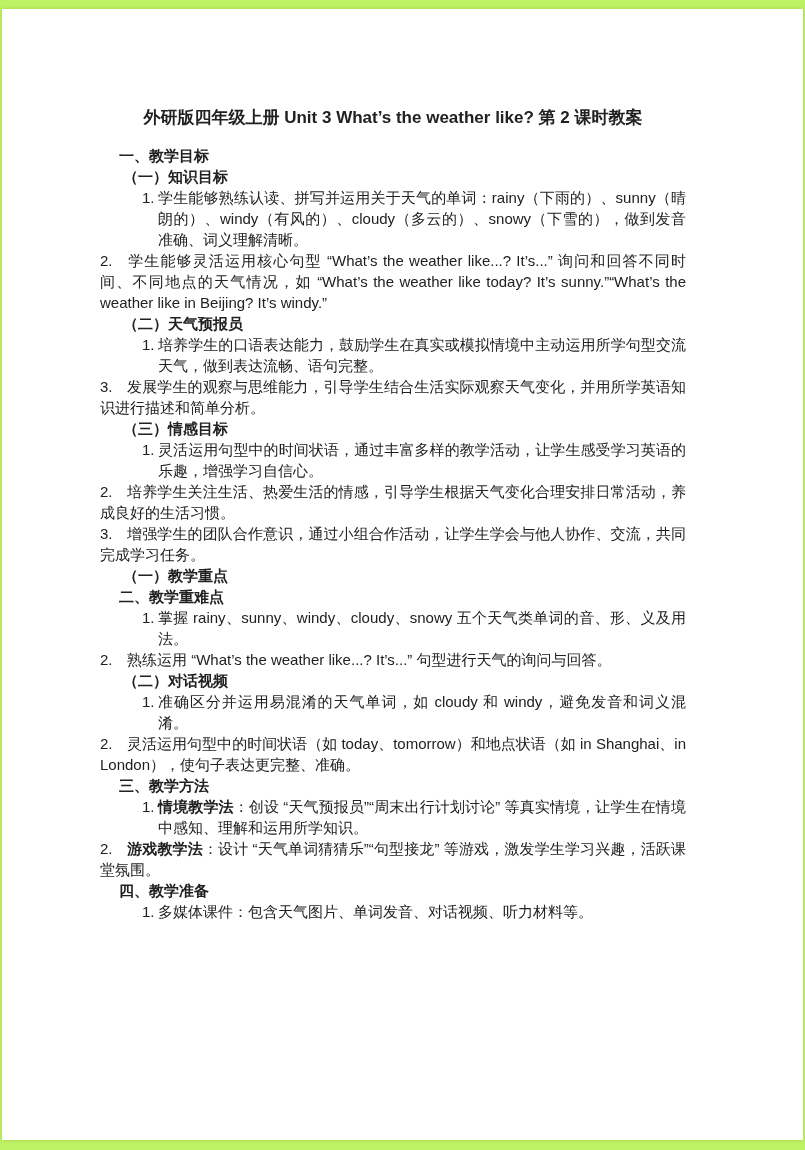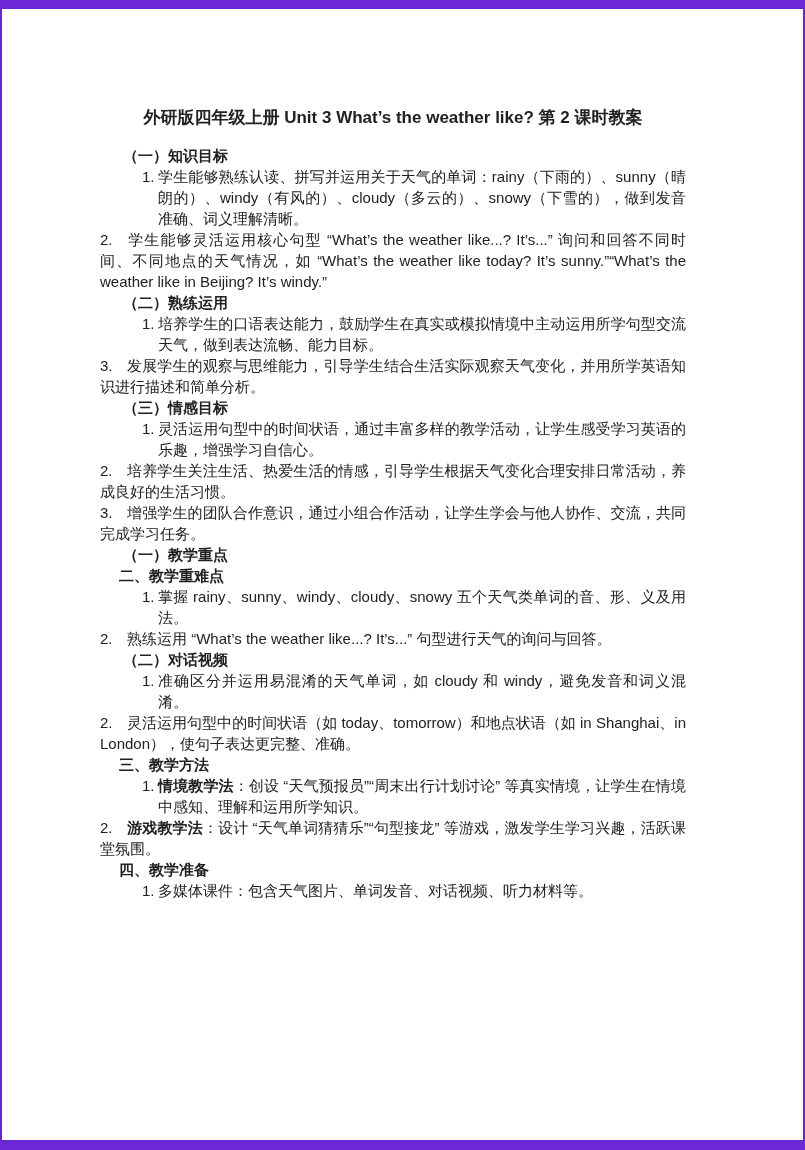--- a/index.html
+++ b/index.html
@@ -8,21 +8,21 @@
     background: #ededed;
     width: 805px;
     height: 1150px;
     overflow: hidden;
     font-family: "Liberation Sans", "DejaVu Sans", sans-serif;
   }
   .viewport {
     position: relative;
     width: 805px;
     height: 1150px;
-    background: #6d28d9;
+    background: #bef264;
   }
   .page {
     position: absolute;
     left: 2px;
     top: 9px;
     width: 801px;
     height: 1131px;
     background: #ffffff;
     box-shadow: 0 0 4px rgba(0,0,0,0.14);
     box-sizing: border-box;
@@ -73,30 +73,31 @@
   }
   .b { font-weight: 700; }
 </style>
 </head>
 <body>
 
 <div class="viewport">
   <div class="page">
     <h1 class="doc-title">外研版四年级上册 Unit 3 What’s the weather like? 第 2 课时教案</h1>
     <div class="doc-body" id="paragraphs">
+        <p class="p section"><span class="txt"><span class="b">一、教学目标</span></span></p>
         <p class="p sub"><span class="txt"><span class="b">（一）知识目标</span></span></p>
         <p class="p item">
           <span class="num">1.</span>
           <span class="txt"><span>学生能够熟练认读、拼写并运用关于天气的单词：rainy（下雨的）、sunny（晴朗的）、windy（有风的）、cloudy（多云的）、snowy（下雪的），做到发音准确、词义理解清晰。</span></span>
         </p>
         <p class="p plain"><span class="num">2.</span><span class="txt"><span>学生能够灵活运用核心句型 “What’s the weather like...? It’s...” 询问和回答不同时间、不同地点的天气情况，如 “What’s the weather like today? It’s sunny.”“What’s the weather like in Beijing? It’s windy.”</span></span></p>
-        <p class="p sub"><span class="txt"><span class="b">（二）熟练运用</span></span></p>
+        <p class="p sub"><span class="txt"><span class="b">（二）天气预报员</span></span></p>
         <p class="p item">
           <span class="num">1.</span>
-          <span class="txt"><span>培养学生的口语表达能力，鼓励学生在真实或模拟情境中主动运用所学句型交流天气，做到表达流畅、能力目标。</span></span>
+          <span class="txt"><span>培养学生的口语表达能力，鼓励学生在真实或模拟情境中主动运用所学句型交流天气，做到表达流畅、语句完整。</span></span>
         </p>
         <p class="p plain"><span class="num">3.</span><span class="txt"><span>发展学生的观察与思维能力，引导学生结合生活实际观察天气变化，并用所学英语知识进行描述和简单分析。</span></span></p>
         <p class="p sub"><span class="txt"><span class="b">（三）情感目标</span></span></p>
         <p class="p item">
           <span class="num">1.</span>
           <span class="txt"><span>灵活运用句型中的时间状语，通过丰富多样的教学活动，让学生感受学习英语的乐趣，增强学习自信心。</span></span>
         </p>
         <p class="p plain"><span class="num">2.</span><span class="txt"><span>培养学生关注生活、热爱生活的情感，引导学生根据天气变化合理安排日常活动，养成良好的生活习惯。</span></span></p>
         <p class="p plain"><span class="num">3.</span><span class="txt"><span>增强学生的团队合作意识，通过小组合作活动，让学生学会与他人协作、交流，共同完成学习任务。</span></span></p>
         <p class="p sub"><span class="txt"><span class="b">（一）教学重点</span></span></p>

